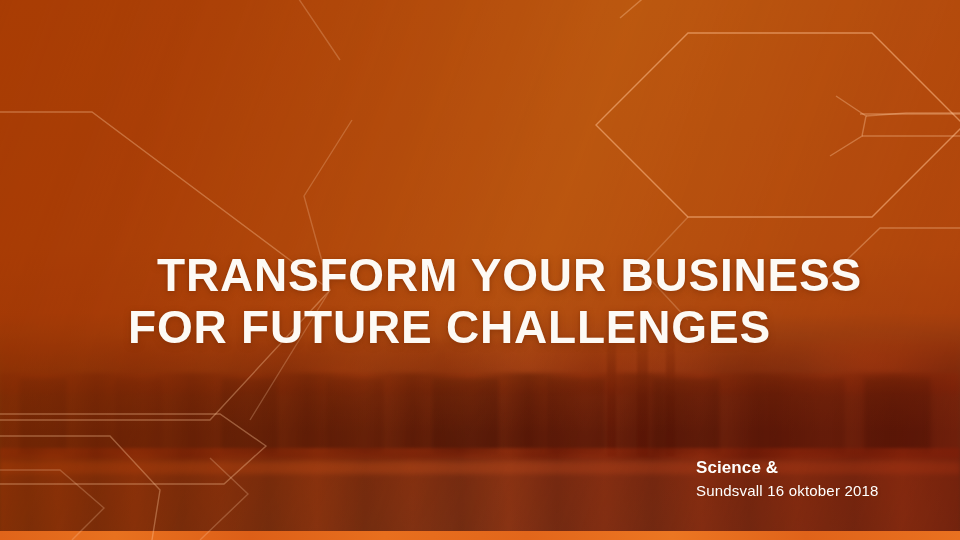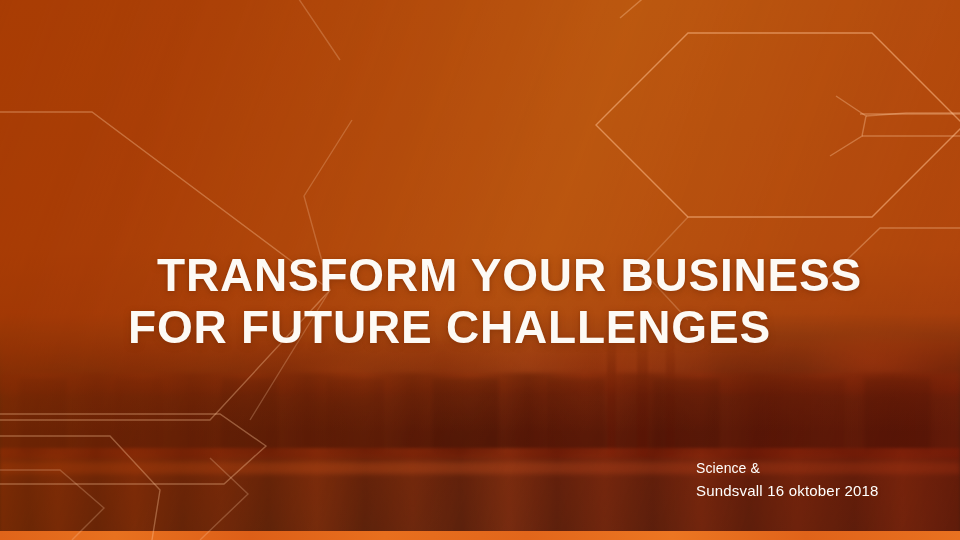--- a/index.html
+++ b/index.html
@@ -11,21 +11,21 @@
   body {
     font-family: "Liberation Sans", sans-serif;
   }
 
   
   #slide {
     position: relative;
     width: 960px;
     height: 540px;
     overflow: hidden;
-    background: #404040;
+    background: #737373;
     user-select: none;
   }
 
   
   .photo-layer {
     position: absolute;
     inset: 0;
     overflow: hidden;
   }
 
@@ -259,22 +259,22 @@
   
   .lockup {
     position: absolute;
     left: 696px;
     top: 458px;
     color: #ffffff;
     text-shadow: 0 1px 3px rgba(120,44,6,0.55);
   }
   .lockup .brand {
     font-family: "Liberation Sans", sans-serif;
-    font-weight: 400;
-    font-size: 14px;
+    font-weight: 700;
+    font-size: 17px;
     line-height: 20.5px;
     letter-spacing: 0.1px;
   }
   .lockup .meta {
     margin-top: 3px;
     font-family: "Liberation Sans", sans-serif;
     font-weight: 400;
     font-size: 15px;
     line-height: 18px;
     letter-spacing: 0.2px;

